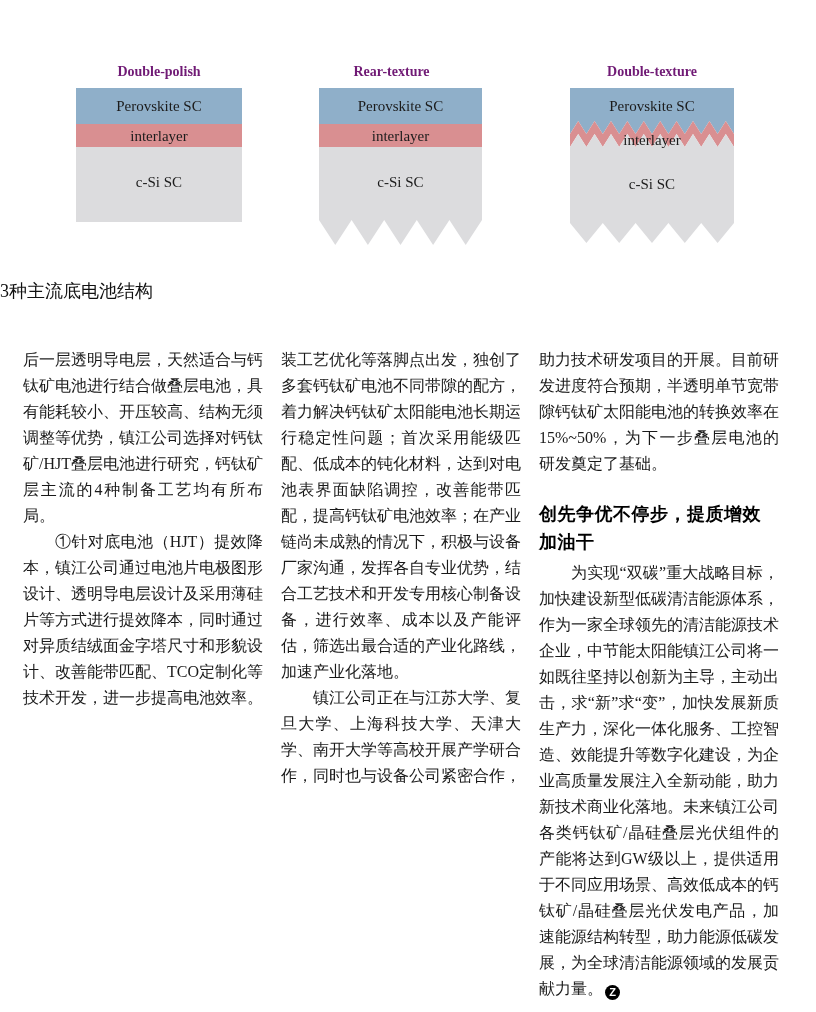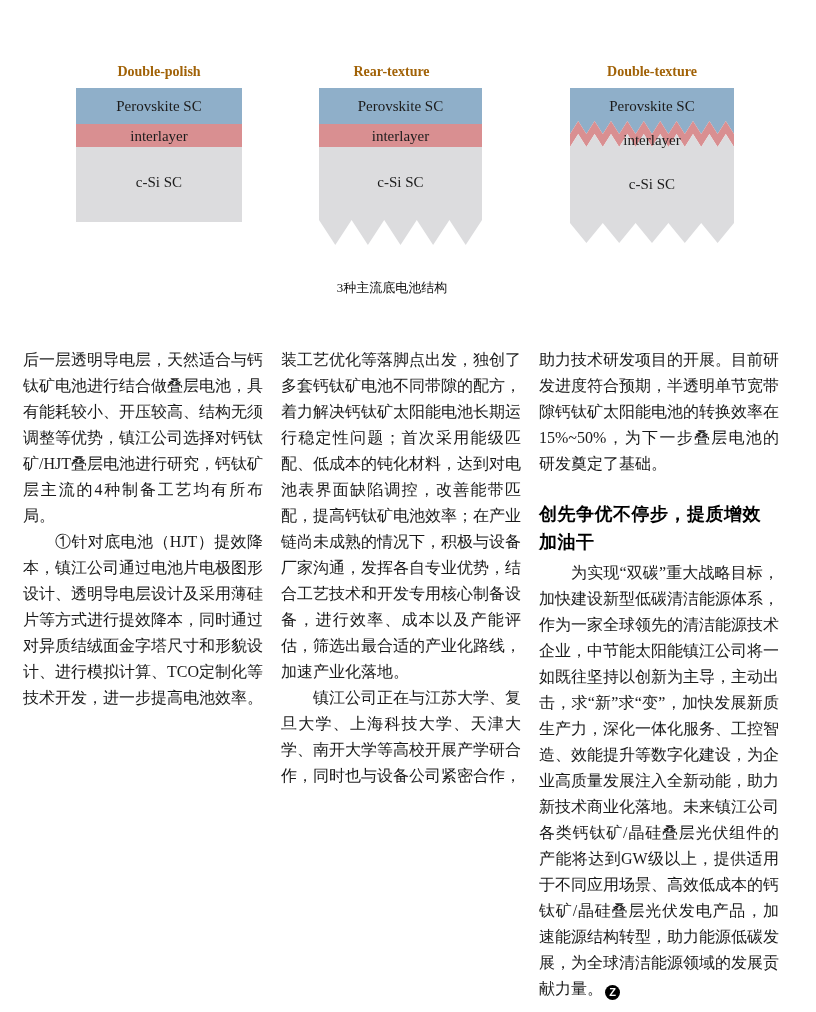--- a/index.html
+++ b/index.html
@@ -4,34 +4,34 @@
 <title>Document</title>
 <style>
   html,body{margin:0;padding:0;background:#fff;}
   .page{
     position:relative;width:816px;height:1012px;background:#ffffff;overflow:hidden;
     font-family:"Liberation Serif","DejaVu Serif",serif;color:#191919;
   }
   
   .panel{position:absolute;top:63px;}
   .panel-title{
-    text-align:center;font-weight:bold;font-size:14px;color:#a16207;
+    text-align:center;font-weight:bold;font-size:14px;color:#701a75;
     height:18px;line-height:18px;margin-bottom:7px;
   }
   .panel svg{display:block;}
   .layer-label{
     font-family:"Liberation Serif","DejaVu Serif",serif;
     font-size:15px;fill:#1c1c1c;text-anchor:middle;
   }
   .f-blue{fill:#8fafc9;}
   .f-pink{fill:#d98f91;}
   .f-gray{fill:#dcdcde;}
   .figure-caption{
-    position:absolute;top:279px;left:0;width:784px;text-align:center;
-    font-size:13px;color:#111;
+    position:absolute;top:279px;left:0;width:784px;text-align:left;
+    font-size:18px;color:#111;
   }
   
   .article{position:absolute;top:347px;left:23px;width:756px;display:flex;gap:18px;}
   .col{width:240px;}
   .col p{
     margin:0;font-size:16px;line-height:26px;text-align:justify;
     color:#191919;word-break:break-all;
   }
   .col p.indent{text-indent:2em;}
   .section-heading{
@@ -90,21 +90,21 @@
       </svg>
     </div>
 
     <div class="figure-caption">3种主流底电池结构</div>
   </div>
 
   <div class="article">
 
     <div class="col">
       <p>后一层透明导电层，天然适合与钙钛矿电池进行结合做叠层电池，具有能耗较小、开压较高、结构无须调整等优势，镇江公司选择对钙钛矿/HJT叠层电池进行研究，钙钛矿层主流的4种制备工艺均有所布局。</p>
-      <p class="indent">①针对底电池（HJT）提效降本，镇江公司通过电池片电极图形设计、透明导电层设计及采用薄硅片等方式进行提效降本，同时通过对异质结绒面金字塔尺寸和形貌设计、进行模拟计算、TCO定制化等技术开发，进一步提高电池效率。</p>
+      <p class="indent">①针对底电池（HJT）提效降本，镇江公司通过电池片电极图形设计、透明导电层设计及采用薄硅片等方式进行提效降本，同时通过对异质结绒面金字塔尺寸和形貌设计、改善能带匹配、TCO定制化等技术开发，进一步提高电池效率。</p>
     </div>
 
     <div class="col">
       <p>装工艺优化等落脚点出发，独创了多套钙钛矿电池不同带隙的配方，着力解决钙钛矿太阳能电池长期运行稳定性问题；首次采用能级匹配、低成本的钝化材料，达到对电池表界面缺陷调控，改善能带匹配，提高钙钛矿电池效率；在产业链尚未成熟的情况下，积极与设备厂家沟通，发挥各自专业优势，结合工艺技术和开发专用核心制备设备，进行效率、成本以及产能评估，筛选出最合适的产业化路线，加速产业化落地。</p>
       <p class="indent">镇江公司正在与江苏大学、复旦大学、上海科技大学、天津大学、南开大学等高校开展产学研合作，同时也与设备公司紧密合作，</p>
     </div>
 
     <div class="col">
       <p>助力技术研发项目的开展。目前研发进度符合预期，半透明单节宽带隙钙钛矿太阳能电池的转换效率在15%~50%，为下一步叠层电池的研发奠定了基础。</p>
       <div class="section-heading">创先争优不停步，提质增效加油干</div>

